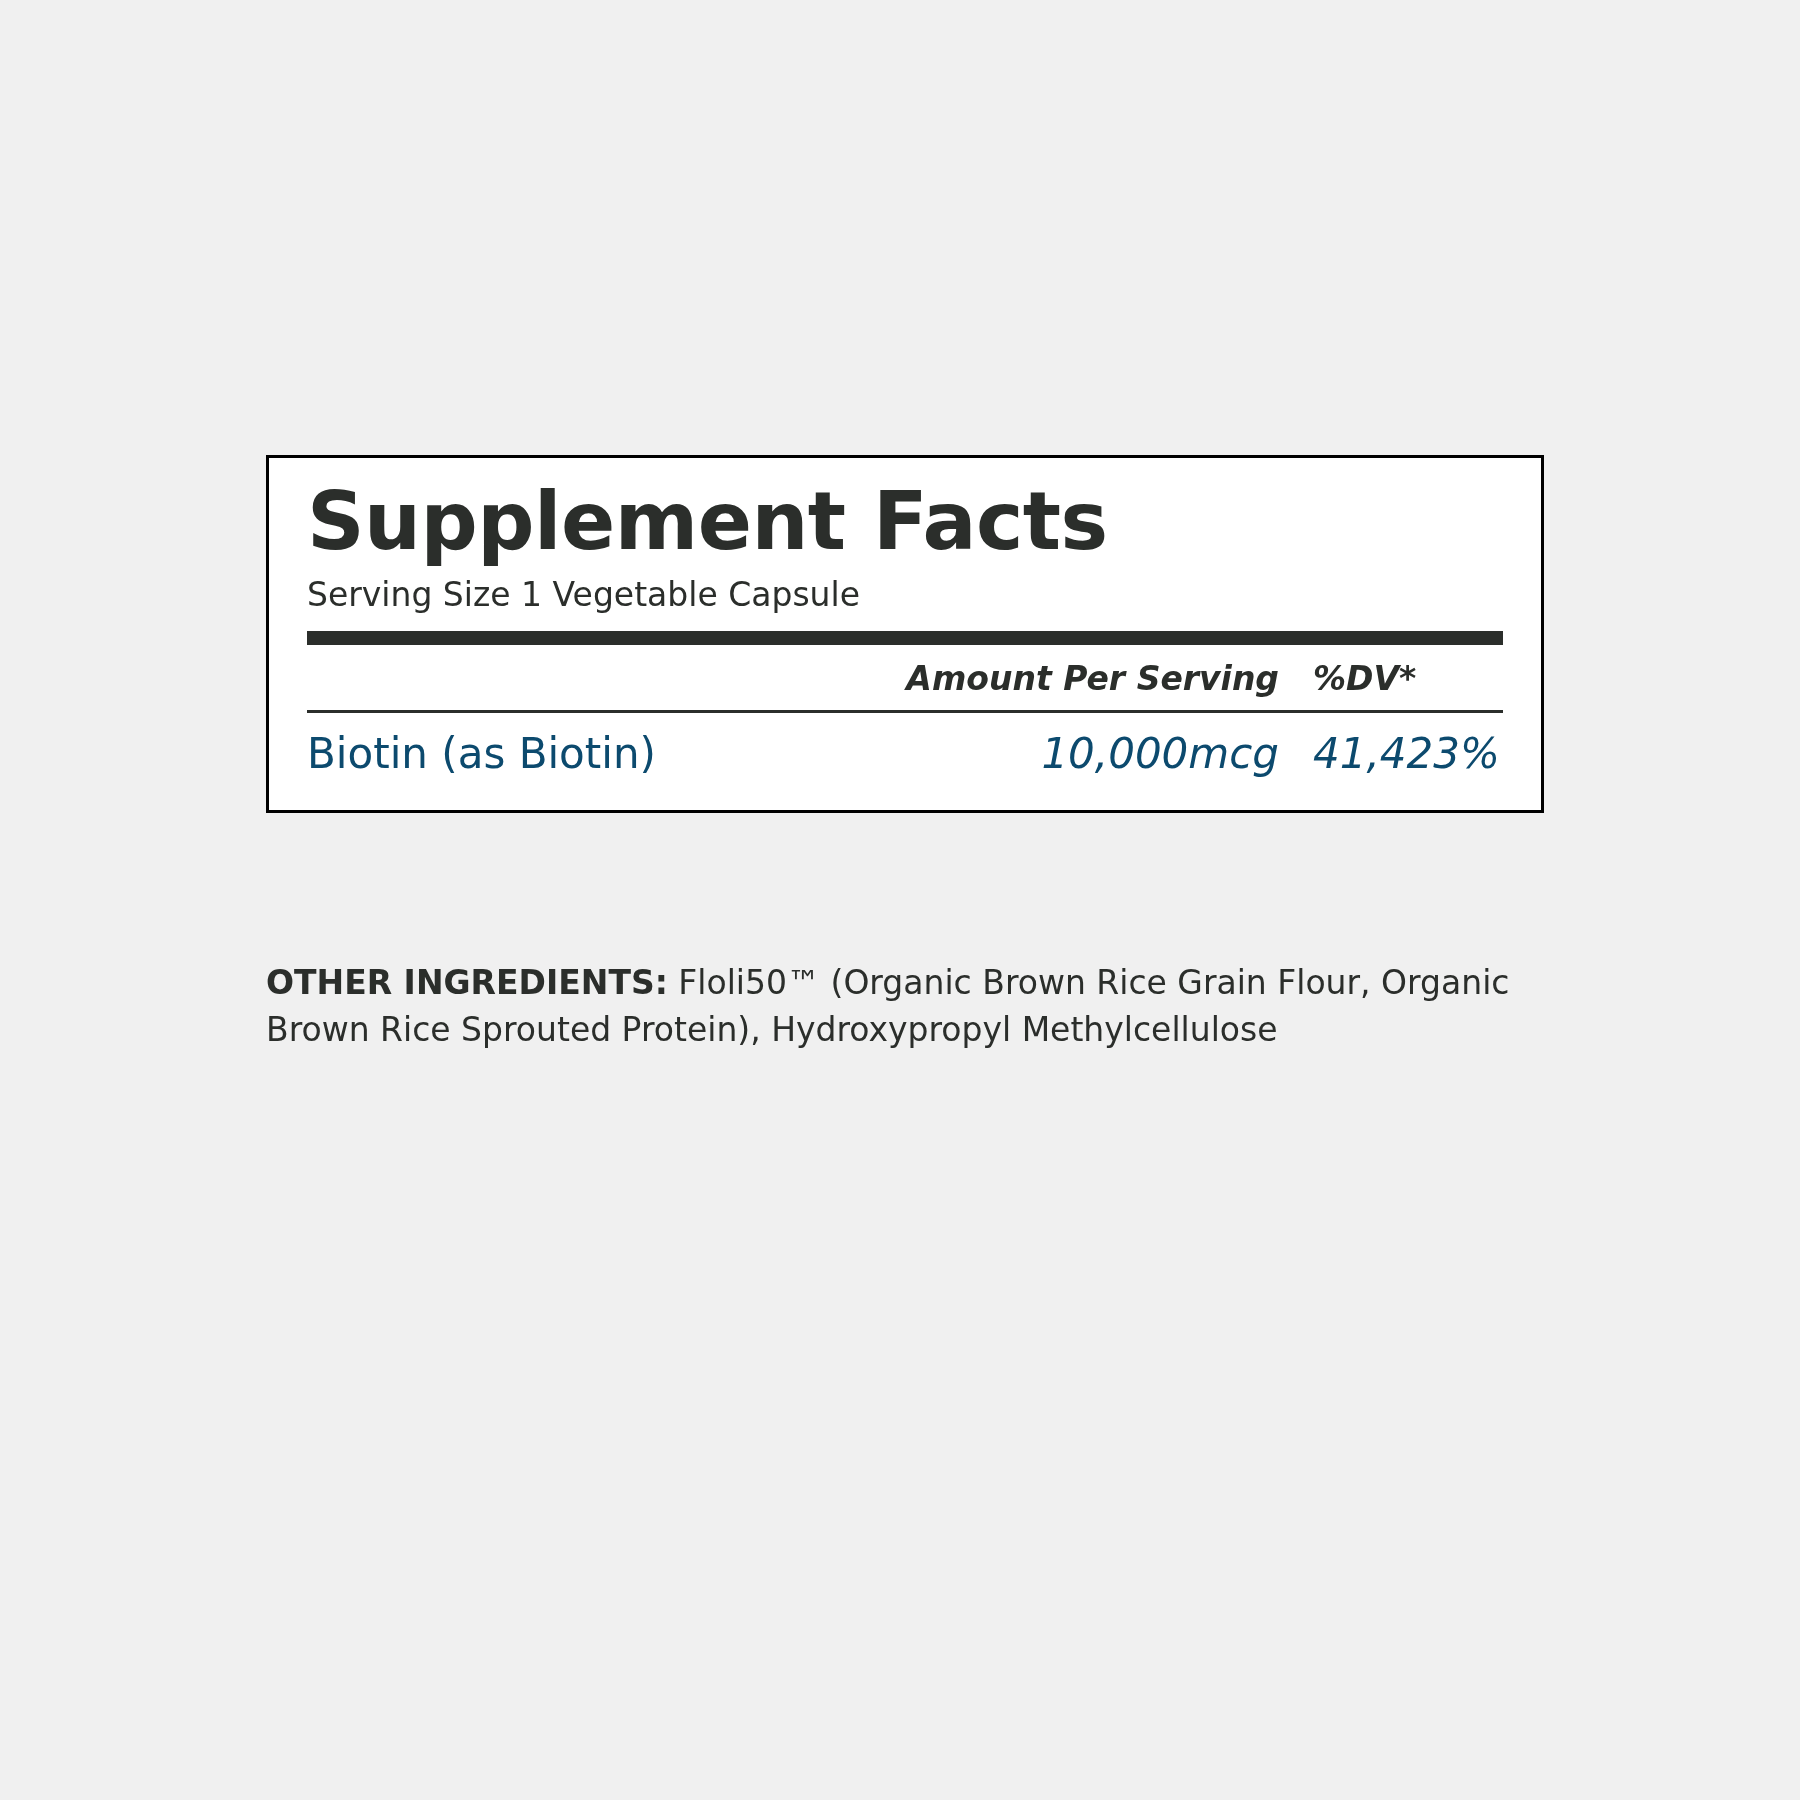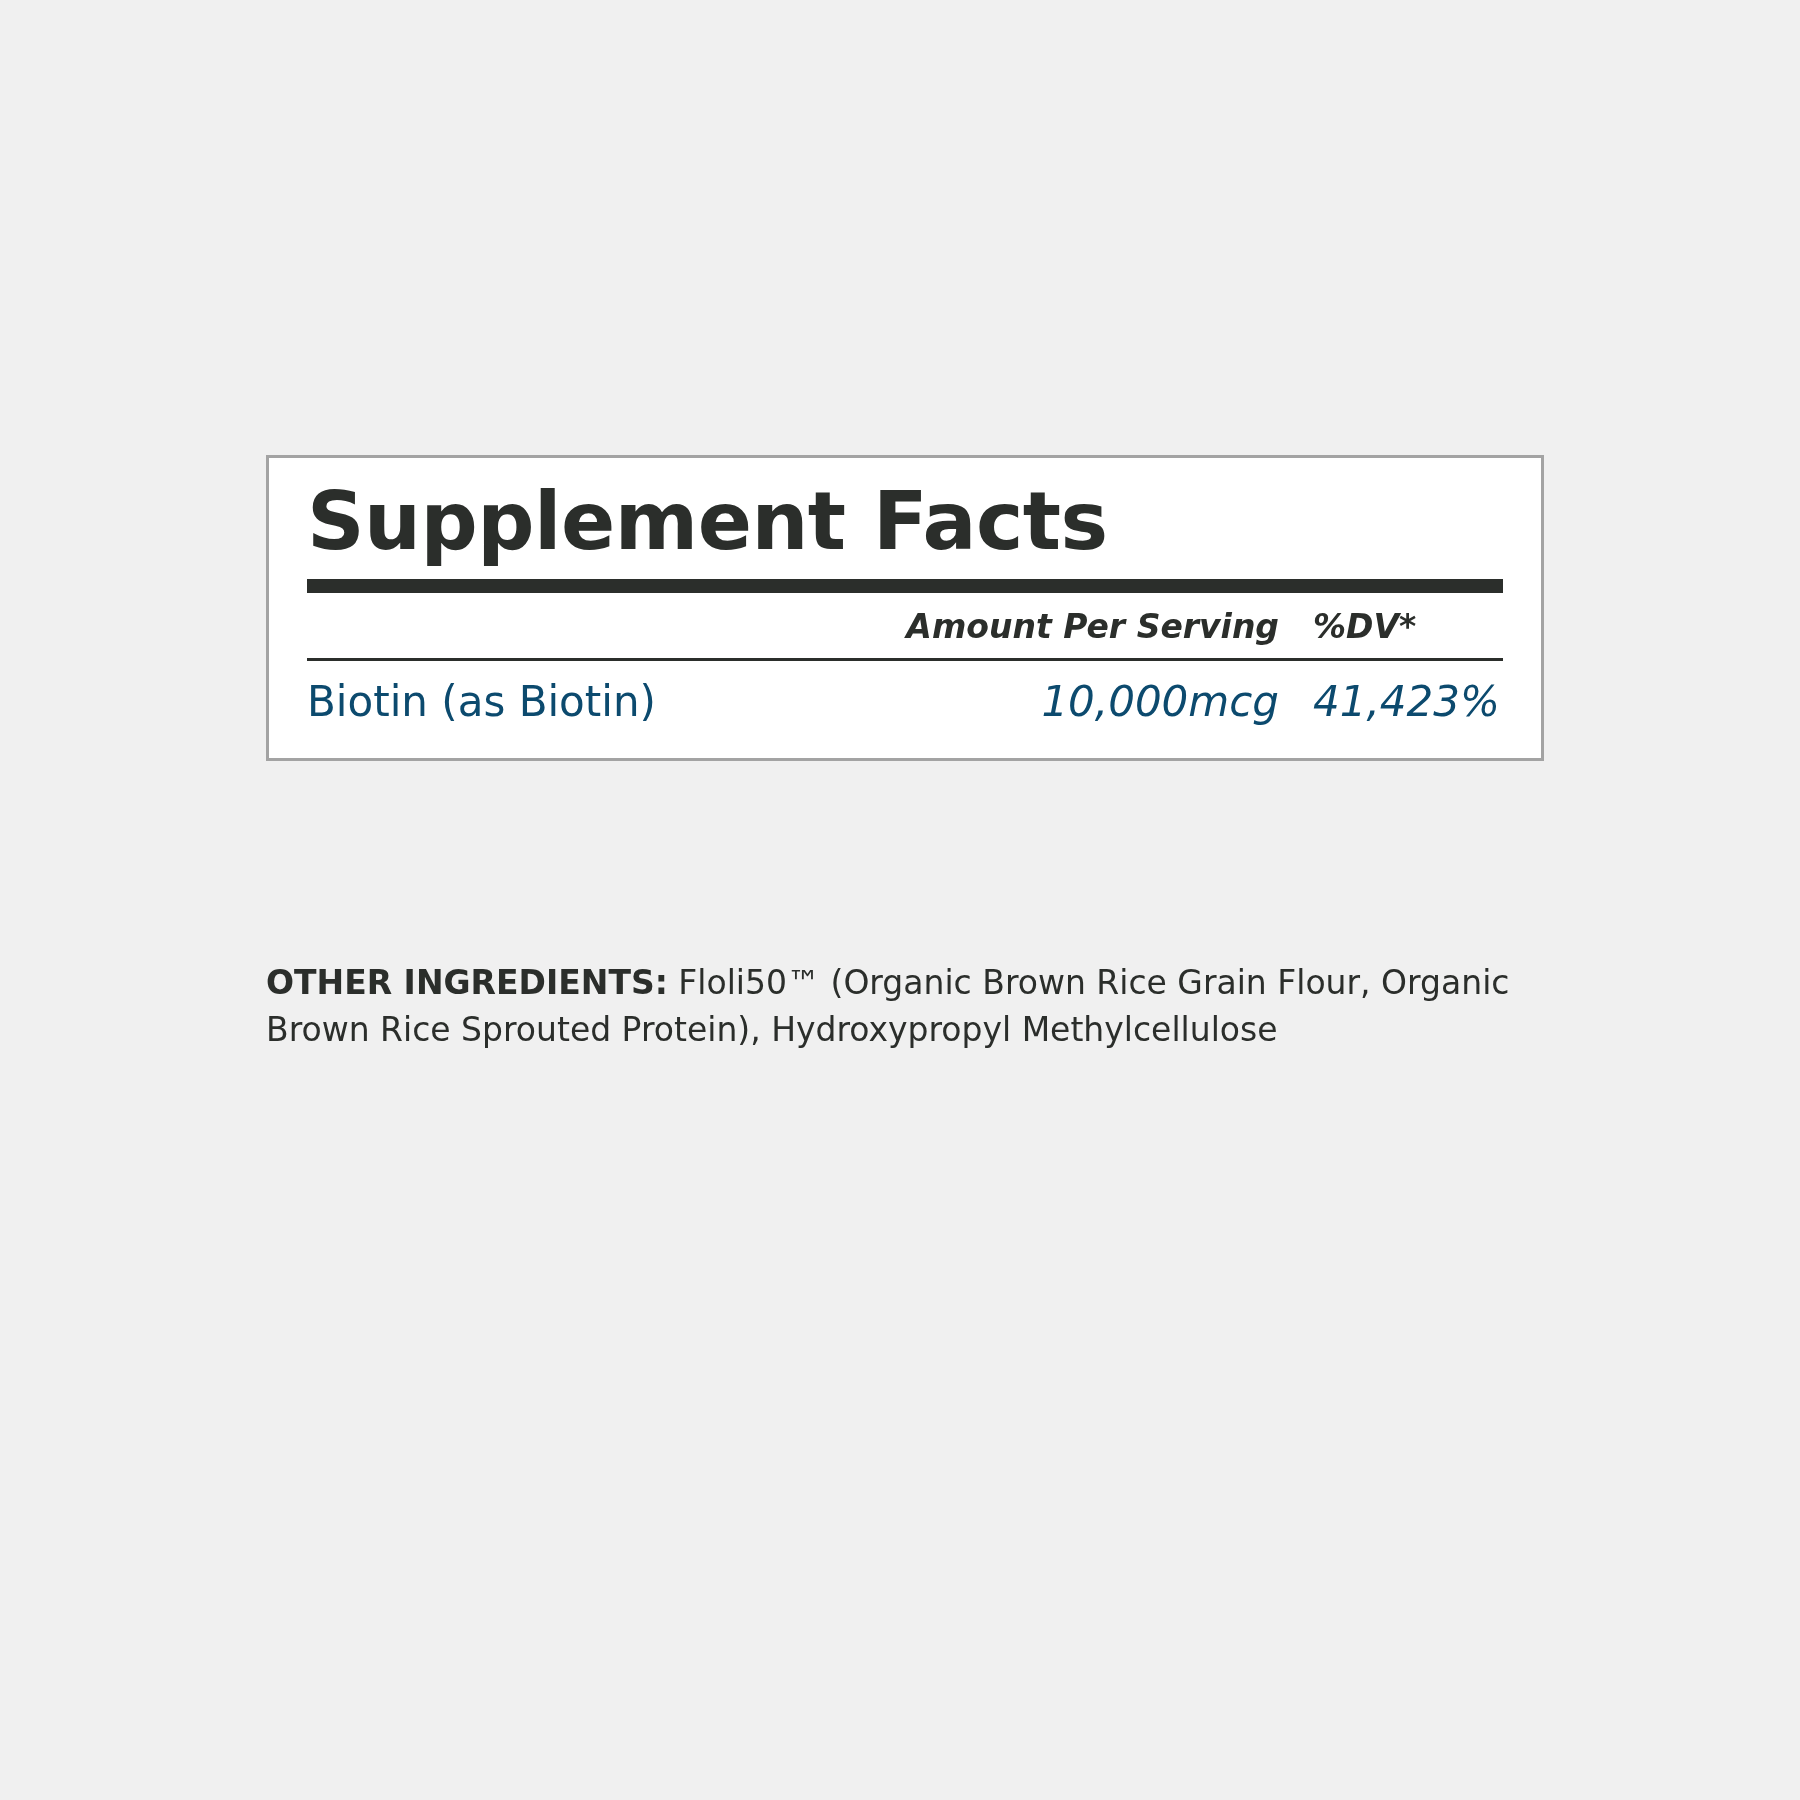--- a/index.html
+++ b/index.html
@@ -22,21 +22,21 @@
   }
 
   
   .facts-panel {
     position: absolute;
     left: 266px;
     top: 455px;
     width: 1278px;
     box-sizing: border-box;
     background: #ffffff;
-    border: 3px solid #a3a3a3;
+    border: 3px solid #000000;
     padding: 22px 38px 26px 38px;
   }
   .facts-title {
     font-size: 80px;
     font-weight: bold;
     line-height: 1.06;
     letter-spacing: -0.5px;
     color: #2b2e2b;
     margin: 0 0 8px 0;
   }
@@ -104,20 +104,21 @@
 </style>
 </head>
 <body>
 
 <div class="page">
 
   <div class="facts-panel">
 
     <div class="facts-title">Supplement Facts</div>
 
+    <div class="serving-line">Serving Size 1 Vegetable Capsule</div>
 
     <div class="rule-thick"></div>
 
     <table class="facts-table">
       <tbody>
           <tr class="head-row">
         <td class="col-name"></td>
         <td class="col-amt">Amount Per Serving</td>
         <td class="col-dv">%DV*</td>
       </tr>

